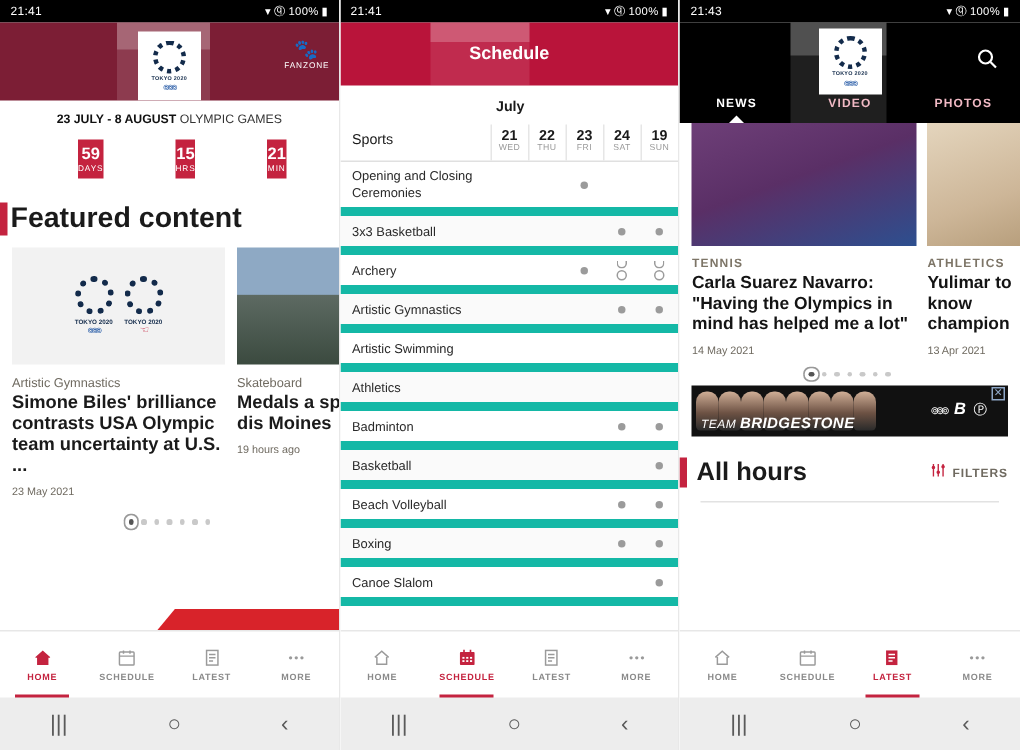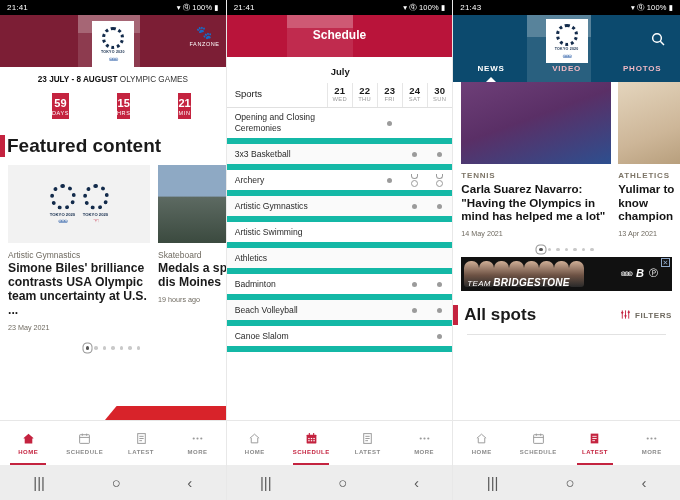--- a/index.html
+++ b/index.html
@@ -13,21 +13,21 @@
   
   .statusbar { height:15px; background:#000; color:#fff; display:flex;
                align-items:center; justify-content:space-between;
                padding:0 7px; font-size:8px; letter-spacing:.2px; }
   .sb-right { display:flex; align-items:center; gap:2px; font-size:7.5px; }
   .sb-ic { font-size:7.5px; line-height:1; }
 
   
   .hdr { position:relative; height:52px; overflow:hidden; }
   .hdr.dark { background:#7c1e35; }
-  .hdr.bright { background:#0c4a6e; }
+  .hdr.bright { background:#000000; }
   .hdr.mid { background:#b9143a; }
   .hdr-band { position:absolute; left:78px; top:0; width:62px; height:52px;
               background:rgba(255,255,255,0.13); }
   .hdr-band2 { position:absolute; left:78px; top:0; width:62px; height:18px;
                background:rgba(255,255,255,0.22); }
   .logo-box { position:absolute; left:50%; top:6px; transform:translateX(-50%);
               width:42px; height:46px; background:#fff; display:flex;
               flex-direction:column; align-items:center; justify-content:center;
               gap:1px; z-index:4; }
   .logo-ring { width:22px; height:22px; border-radius:50%;
@@ -341,21 +341,21 @@
             </div>
           <div class="dcell">
               <div class="dn">23</div>
               <div class="dw">FRI</div>
             </div>
           <div class="dcell">
               <div class="dn">24</div>
               <div class="dw">SAT</div>
             </div>
           <div class="dcell">
-              <div class="dn">30</div>
+              <div class="dn">19</div>
               <div class="dw">SUN</div>
             </div>
           <div class="dcell">
               <div class="dn">2</div>
               <div class="dw">M</div>
             </div>
         </div>
       </div>
     </div>
 
@@ -457,21 +457,49 @@
             <div class="scell">
               <span class="ev-dot"></span>
             </div>
             <div class="scell">
               <span class="ev-dot"></span>
             </div>
             <div class="scell"></div>
           </div>
         </div>
         <div class="srow">
+          <div class="sname">Basketball</div>
+          <div class="scells">
+            <div class="scell"></div>
+            <div class="scell"></div>
+            <div class="scell"></div>
+            <div class="scell"></div>
+            <div class="scell">
+              <span class="ev-dot"></span>
+            </div>
+            <div class="scell"></div>
+          </div>
+        </div>
+        <div class="srow">
           <div class="sname">Beach Volleyball</div>
+          <div class="scells">
+            <div class="scell"></div>
+            <div class="scell"></div>
+            <div class="scell"></div>
+            <div class="scell">
+              <span class="ev-dot"></span>
+            </div>
+            <div class="scell">
+              <span class="ev-dot"></span>
+            </div>
+            <div class="scell"></div>
+          </div>
+        </div>
+        <div class="srow">
+          <div class="sname">Boxing</div>
           <div class="scells">
             <div class="scell"></div>
             <div class="scell"></div>
             <div class="scell"></div>
             <div class="scell">
               <span class="ev-dot"></span>
             </div>
             <div class="scell">
               <span class="ev-dot"></span>
             </div>
@@ -621,21 +649,21 @@
       <div class="ad-logos">
         <span class="ad-rings">๏๏๏</span>
         <span class="ad-b">B</span>
         <span class="ad-rings">Ⓟ</span>
       </div>
       <div class="ad-x">✕</div>
     </div>
 
     <div class="allnews">
       <div class="an-bar"></div>
-      <div class="an-t">All spots</div>
+      <div class="an-t">All hours</div>
       <div class="flt">
         <span>
           <svg width="11" height="11" viewBox="0 0 24 24" stroke="#c4233f" stroke-width="2" fill="none">
               <path d="M5 3v18M12 3v18M19 3v18"></path>
               <circle cx="5" cy="8" r="1.6" fill="#c4233f"></circle>
               <circle cx="12" cy="15" r="1.6" fill="#c4233f"></circle>
               <circle cx="19" cy="7" r="1.6" fill="#c4233f"></circle>
             </svg>
         </span>
         <span class="flt-lb">FILTERS</span>

